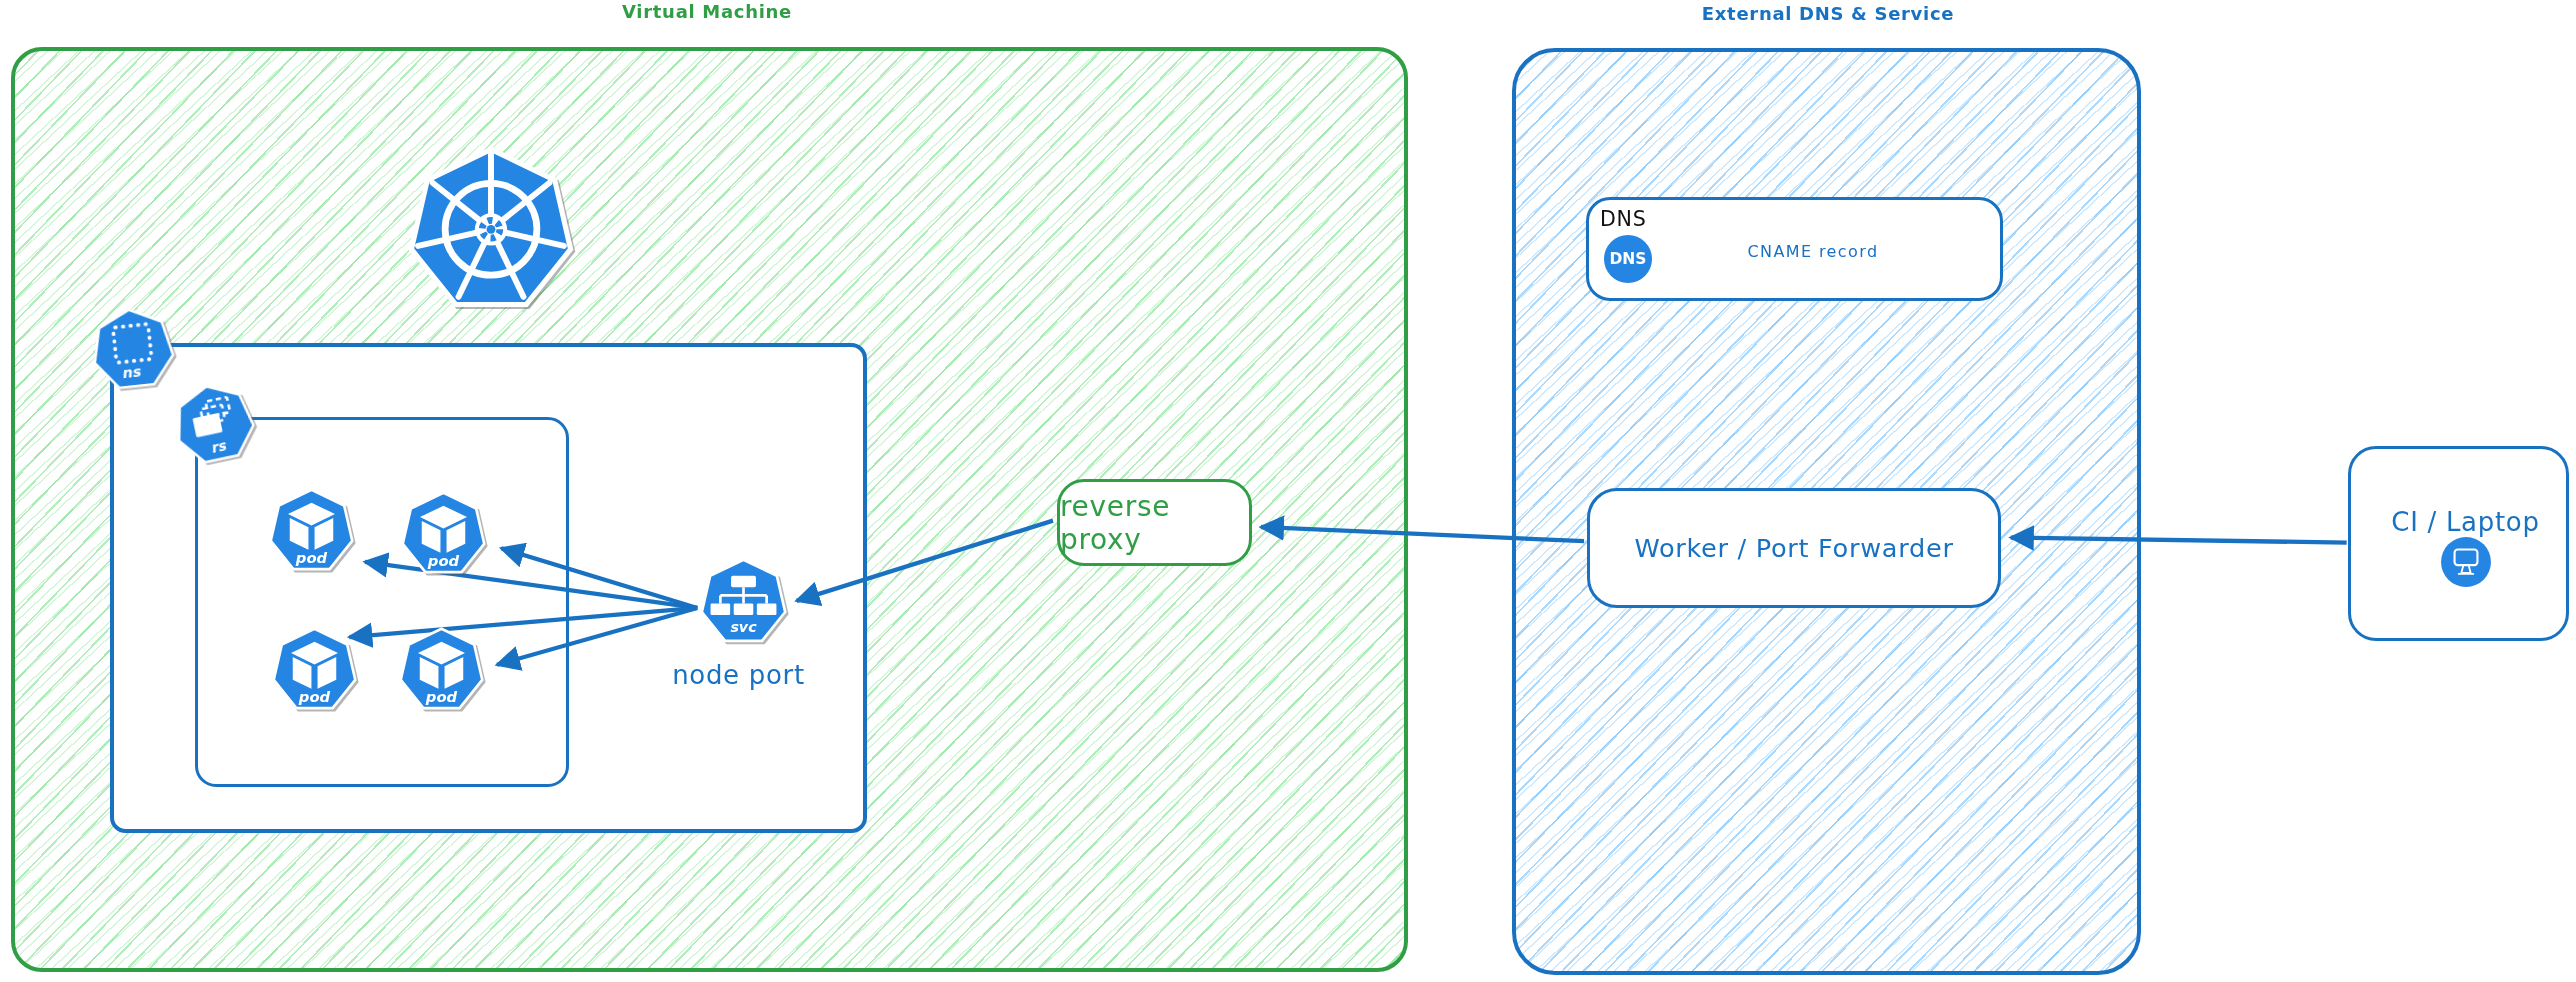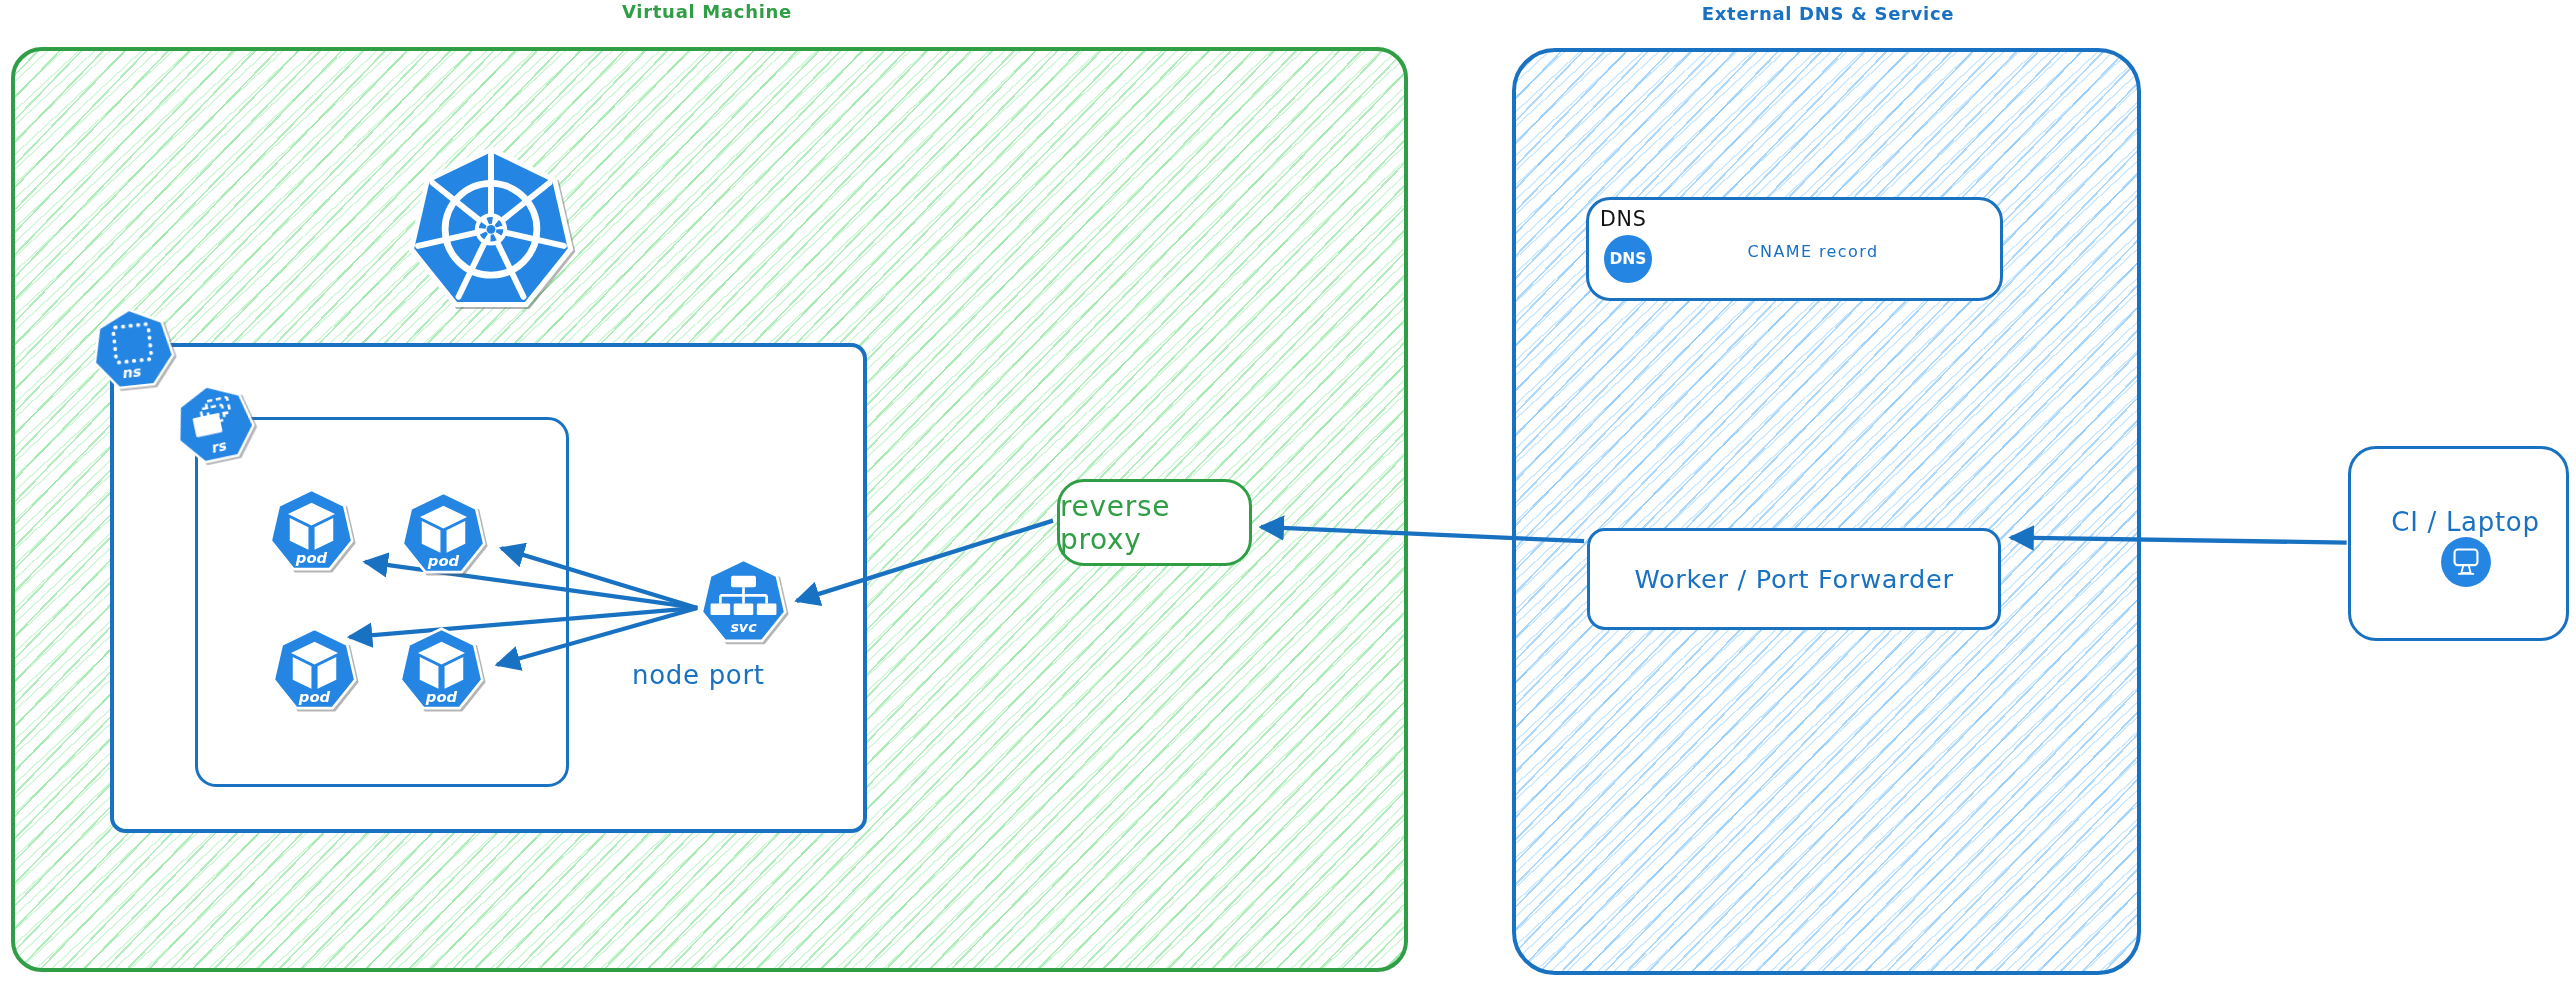--- a/index.html
+++ b/index.html
@@ -30,28 +30,28 @@
   .ext-title{left:1615px;top:2.8px;color:#1971c2;}
 
   
   .whitebox{position:absolute;box-sizing:border-box;background:#ffffff;}
   .ns-box{left:110px;top:343px;width:757px;height:490px;border:4.3px solid #1971c2;border-radius:15.6px;z-index:2;}
   .rs-box{left:195px;top:417px;width:374px;height:370px;border:3.6px solid #1971c2;border-radius:21px;z-index:3;}
   .rp-box{left:1057px;top:479px;width:195px;height:87px;border:3.6px solid #2f9e44;border-radius:27px;z-index:3;
           display:flex;align-items:center;justify-content:center;}
   .rp-label{color:#2f9e44;font-size:28px;letter-spacing:0.7px;}
   .dns-box{left:1586px;top:197px;width:417px;height:104px;border:3.6px solid #1971c2;border-radius:24px;z-index:2;}
-  .worker-box{left:1587px;top:488px;width:414px;height:102px;border:3.6px solid #1971c2;border-radius:18px;z-index:2;
-          display:flex;align-items:center;justify-content:center;margin-top:40px;}
+  .worker-box{left:1587px;top:488px;width:414px;height:120px;border:3.6px solid #1971c2;border-radius:30px;z-index:2;
+          display:flex;align-items:center;justify-content:center;}
   .worker-label{color:#1971c2;font-size:25.6px;letter-spacing:0.7px;}
   .ci-box{left:2348px;top:446px;width:221px;height:195px;border:3.6px solid #1971c2;border-radius:28px;z-index:2;}
 
   .dns-tag{position:absolute;left:1600px;top:207px;font-size:20.6px;color:#111;z-index:4;letter-spacing:0.7px;}
   .cname-label{position:absolute;left:1671px;top:242px;width:284px;text-align:center;color:#1971c2;font-size:16px;z-index:4;letter-spacing:1.4px;}
-  .nodeport-label{position:absolute;left:632px;top:660px;width:213px;text-align:left;color:#1971c2;font-size:26px;z-index:4;letter-spacing:0.7px;}
+  .nodeport-label{position:absolute;left:632px;top:660px;width:213px;text-align:center;color:#1971c2;font-size:26px;z-index:4;letter-spacing:0.7px;}
   .ci-label{position:absolute;left:2359px;top:507px;width:213px;text-align:center;color:#1971c2;font-size:26px;z-index:4;letter-spacing:0.7px;}
 
   
   .icon{position:absolute;z-index:6;filter:drop-shadow(2.1px 2.8px 0.7px rgba(90,90,90,0.45));}
   .hept{fill:#2585e2;stroke:#ffffff;stroke-width:3;}
   .glyph{fill:#ffffff;}
   .gstroke{stroke:#ffffff;fill:none;}
   .icon-label{fill:#ffffff;font-family:"DejaVu Sans",sans-serif;font-style:italic;font-weight:bold;text-anchor:middle;}
 
   .circle-icon{position:absolute;z-index:6;}

